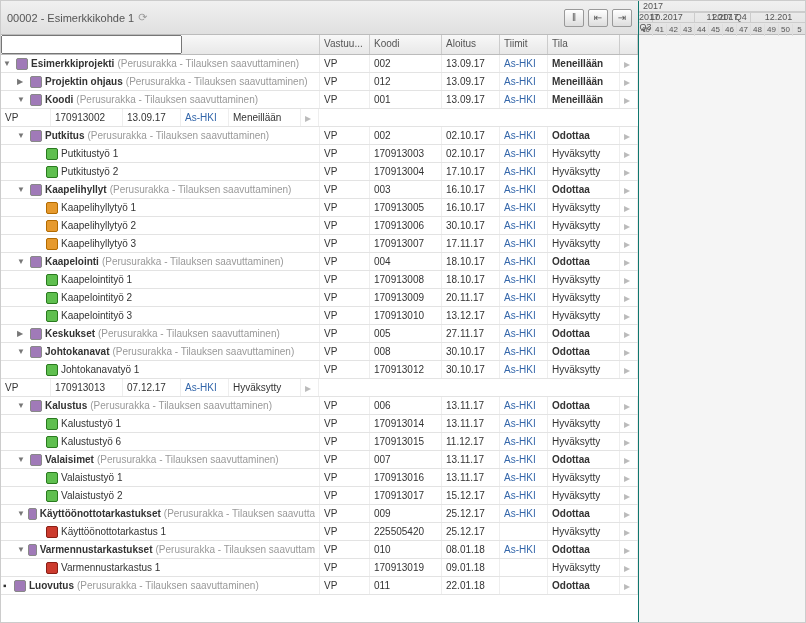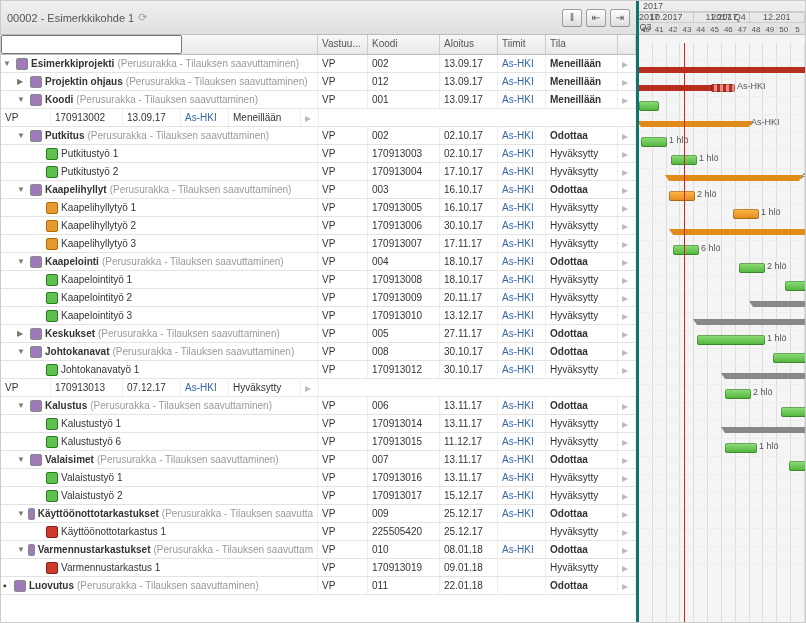--- a/index.html
+++ b/index.html
@@ -1,19 +1,19 @@
 <!DOCTYPE html>
 <html><head>
 <meta charset="utf-8">
 <style>
   * { box-sizing: border-box; margin: 0; padding: 0; }
   body { font-family: Arial, sans-serif; font-size: 11px; color: #333; background: #fff; }
   .app { display: flex; width: 806px; height: 623px; border: 1px solid #ccc; overflow: hidden; }
-  .left { width: 638px; display: flex; flex-direction: column; border-right: 3px solid #0f766e; }
-  .right { flex: 1; display: flex; flex-direction: column; background: #f5f5f5; overflow: hidden; gap: 8px; }
+  .left { width: 638px; display: flex; flex-direction: column; border-right: 1px solid #0f766e; }
+  .right { flex: 1; display: flex; flex-direction: row; background: #f5f5f5; overflow: hidden; }
   .header { height: 34px; background: linear-gradient(#f0f0f0,#e0e0e0); border-bottom: 1px solid #bbb; display: flex; align-items: center; padding: 0 6px; }
   .header .crumb { font-size: 11px; color: #555; }
   .header-wrap{position:relative;height:34px;}
   .header .tools { margin-left: auto; display: flex; gap: 4px; }
   .tool-btn { width: 20px; height: 18px; background: linear-gradient(#fff,#ddd); border: 1px solid #999; border-radius: 2px; display:flex;align-items:center;justify-content:center;font-size:10px;color:#555;}
   .col-head { display: flex; height: 20px; background: linear-gradient(#f8f8f8,#e8e8e8); border-bottom: 1px solid #bbb; font-size: 10px; color: #555; }
   .col-head > div { border-right: 1px solid #ccc; padding: 3px 4px; }
   .c-name { flex: 1; }
   .c-vast { width: 50px; }
   .c-koodi { width: 72px; }

